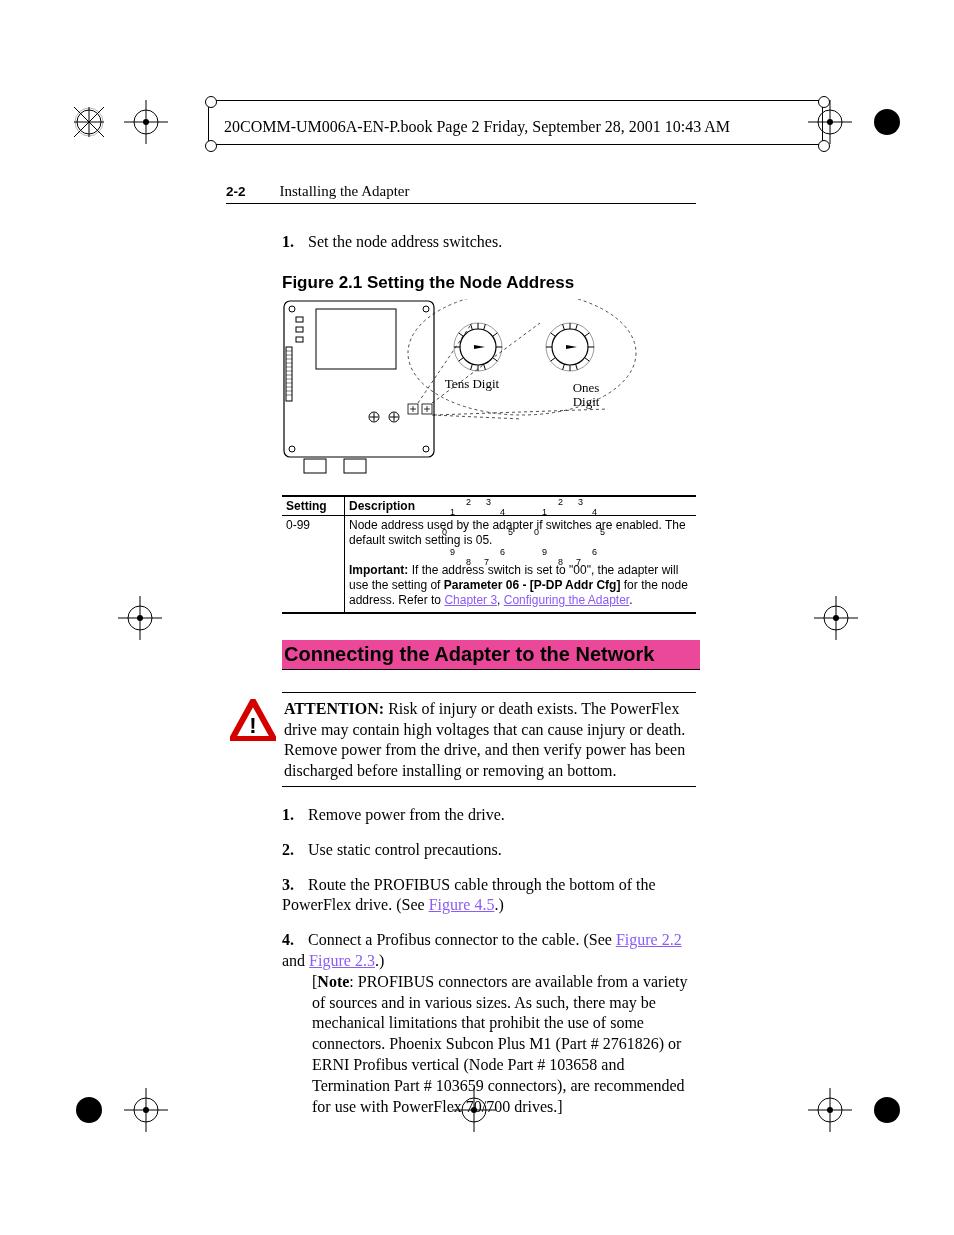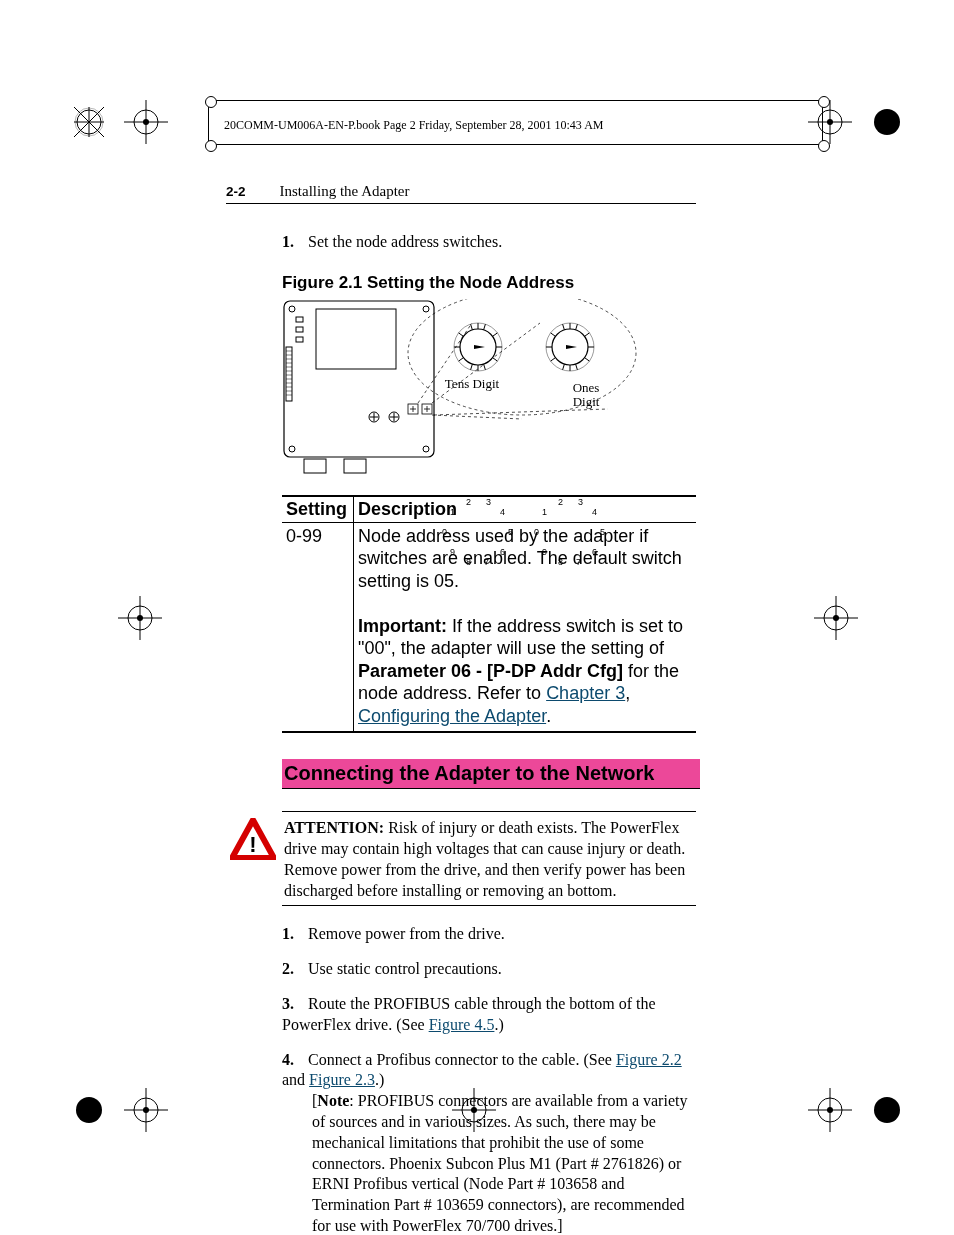--- a/index.html
+++ b/index.html
@@ -16,21 +16,21 @@
     width: 954px;
     height: 1235px;
     position: relative;
   }
   .reg-pair { position:absolute; display:flex; align-items:center; gap:20px; }
   .book-info {
     position:absolute;
     left:224px;
     top:118px;
     font-family: "Times New Roman", serif;
-    font-size: 12px;
+    font-size: 16px;
   }
   .corner-o {
     position:absolute;
     width:10px; height:10px;
     border:1px solid #000;
     border-radius:50%;
     background:#fff;
   }
   .main-frame {
      position:absolute;
@@ -69,39 +69,39 @@
     width:360px;
     height:182px;
     position:relative;
     font-family:"Times New Roman",serif;
   }
   .settings-table {
     margin-left:56px;
     width:414px;
     border-collapse:collapse;
     font-family: Arial, Helvetica, sans-serif;
-    font-size:18px;
+    font-size:12px;
     margin-top:14px;
   }
   .settings-table th {
     border-top:2px solid #000;
     border-bottom:1.5px solid #000;
     text-align:left;
     padding:2px 6px 2px 4px;
     font-weight:bold;
   }
   .settings-table td {
     border-bottom:2px solid #000;
     padding:2px 4px 4px 4px;
     vertical-align:top;
     line-height:1.25;
   }
   .settings-table td:first-child { width:54px; }
   .col-sep th+th, .col-sep td+td { border-left:1px solid #000; }
-  .link { color:#0c4a6e; text-decoration:underline; }
+  .link { color:#8b5cf6; text-decoration:underline; }
   .section-heading {
     font-family: Arial, Helvetica, sans-serif;
     font-weight: bold;
     font-size: 20px;
     background: #ec4899;
     border-bottom: 1.5px solid #000;
     margin-left:56px;
     width:414px;
     padding: 3px 2px 3px 2px;
     margin-top: 26px;

